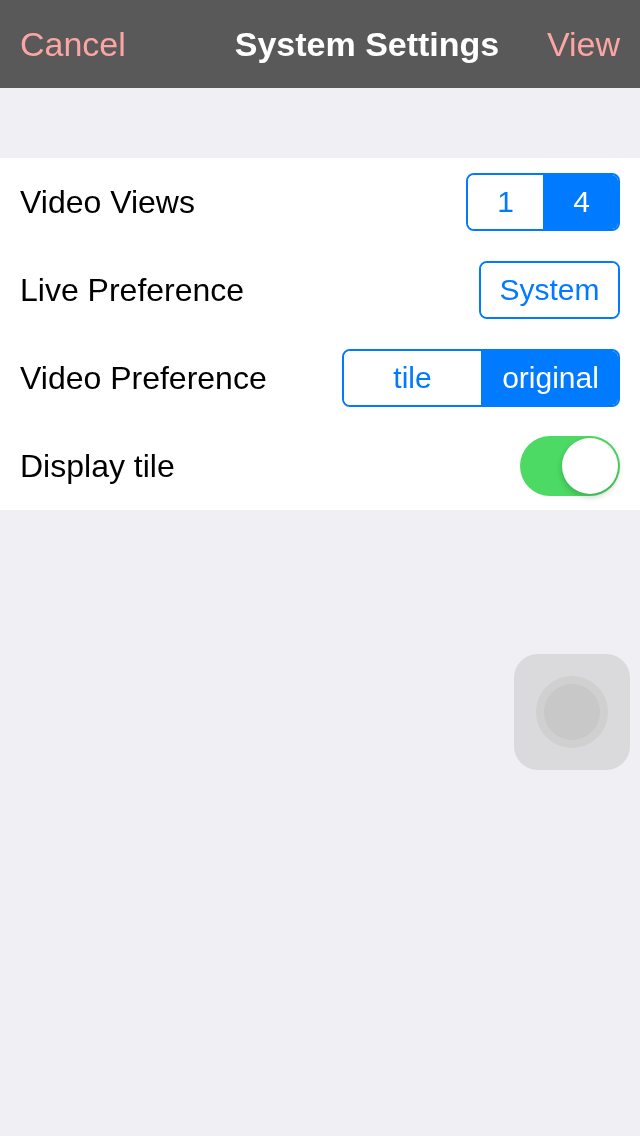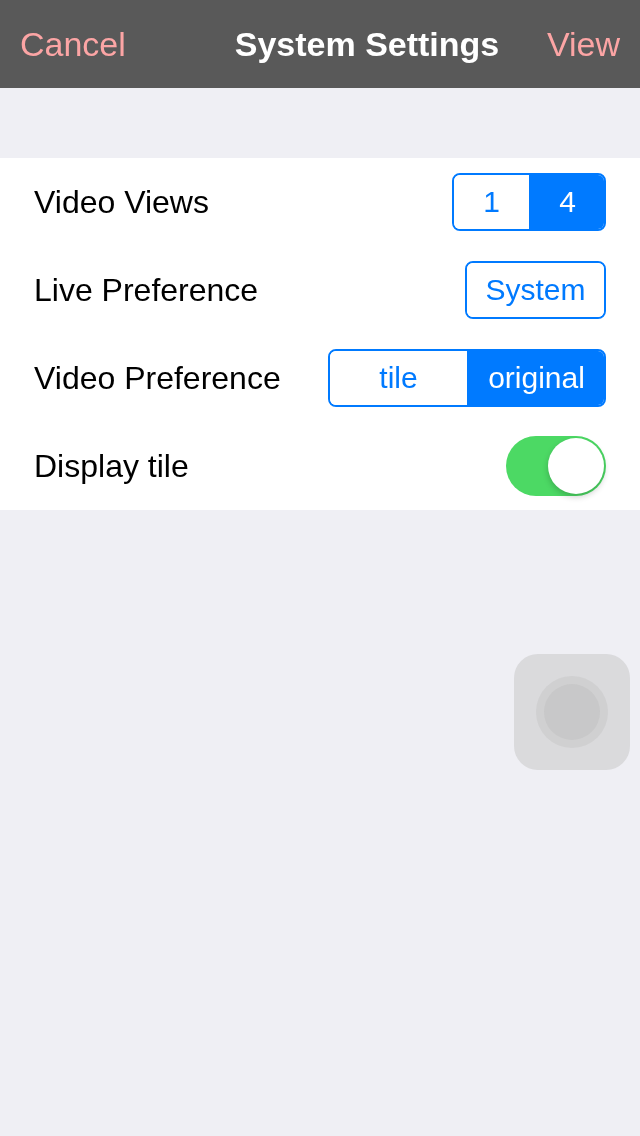--- a/index.html
+++ b/index.html
@@ -45,21 +45,21 @@
       background: #efeff4;
     }
     .settings-list {
       background: #ffffff;
     }
     .setting-row {
       height: 88px;
       display: flex;
       align-items: center;
       justify-content: space-between;
-      padding: 0 34px;
+      padding: 0 20px;
     }
     .setting-label {
       font-size: 32px;
       color: #000000;
       font-weight: 400;
     }
     .segmented {
       display: flex;
       border: 2px solid #007aff;
       border-radius: 8px;

